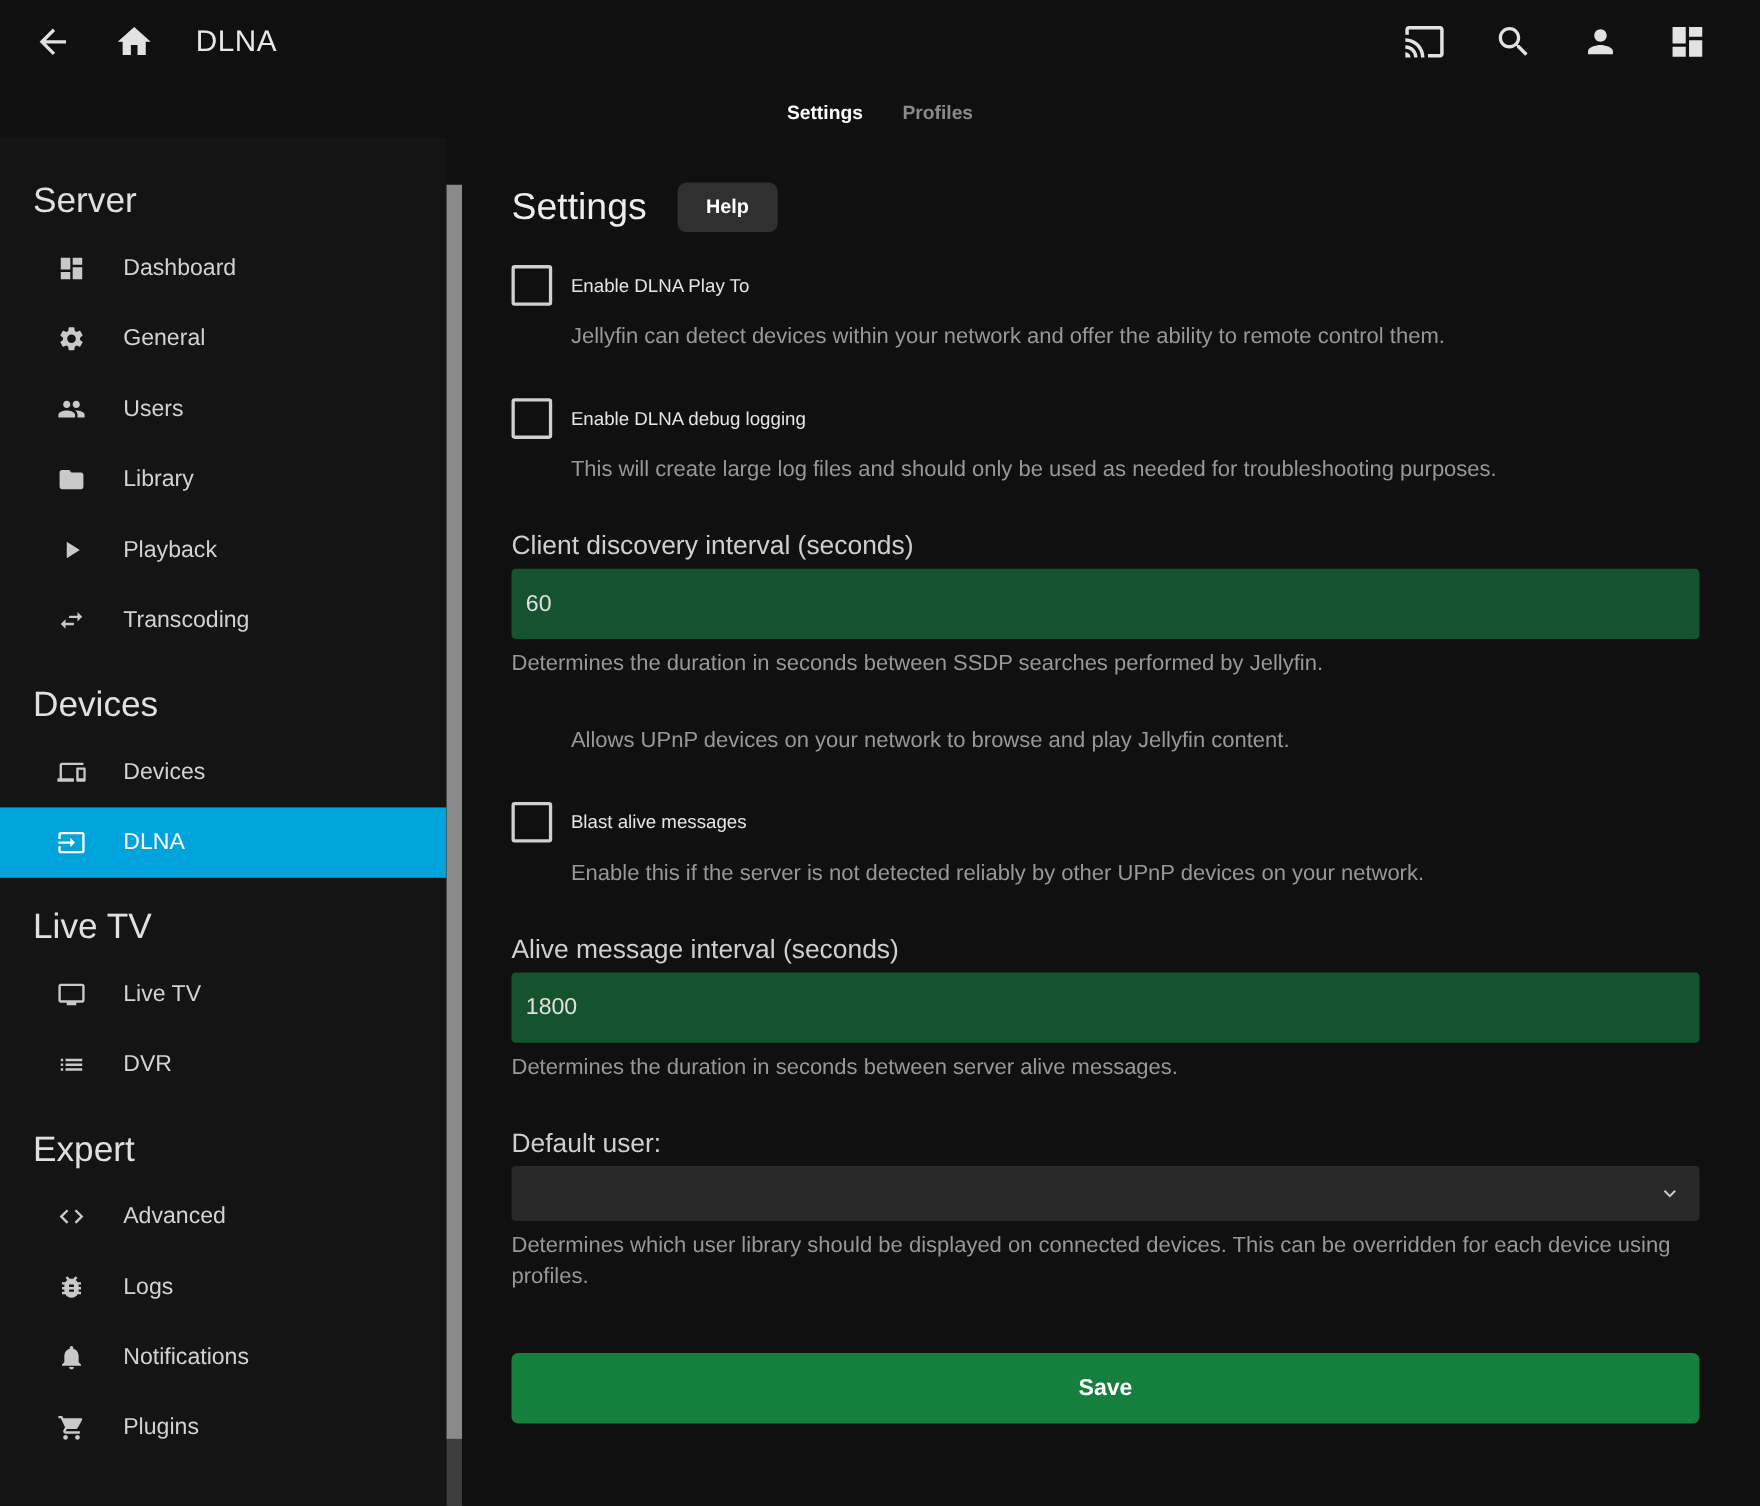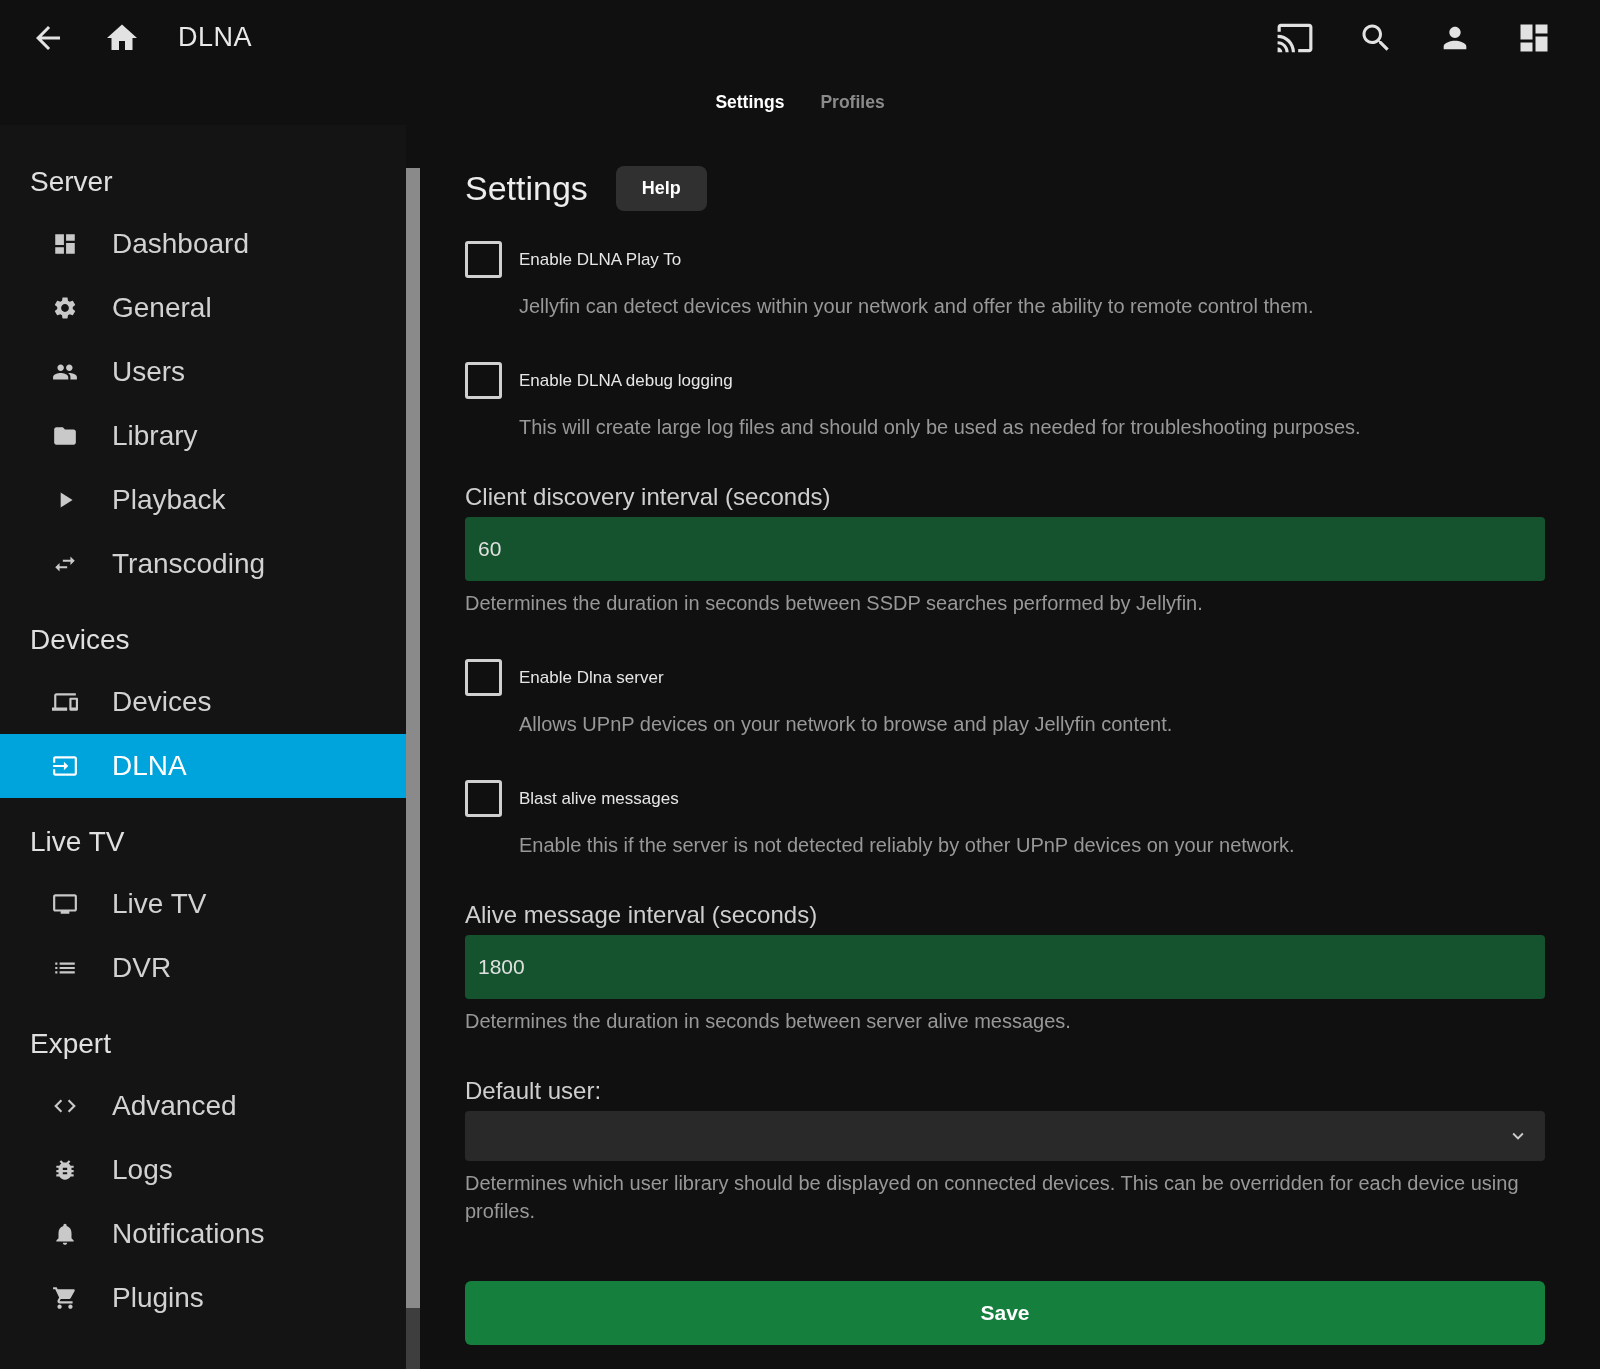--- a/index.html
+++ b/index.html
@@ -21,27 +21,27 @@
   .tabs { position:absolute; top:75px; left:0; width:1600px; height:55px;
     display:flex; align-items:center; justify-content:center; gap:36px; }
   .tab { font-size:17.5px; cursor:pointer; }
   .tab.active { color:#ffffff; font-weight:bold; }
   .tab:not(.active) { color:#8a8a8a; font-weight:bold; }
   
   .body { position:absolute; top:125px; left:0; width:1600px; height:1244px; }
   
   .sidebar { position:absolute; left:0; top:0; width:406px; height:1244px;
     background:#141414; padding-top:39px; overflow:hidden; }
-  .section-title { font-size:28px; color:#e0e0e0; padding-left:30px;
+  .section-title { font-size:32px; color:#e0e0e0; padding-left:30px;
     margin-top:26px; margin-bottom:12px; height:36px; line-height:36px; }
   .sidebar .section:first-child .section-title { margin-top:0; }
   .nav-item { height:64px; display:flex; align-items:center; cursor:pointer; }
   .nav-item .nicon { width:26px; height:26px; margin-left:52px; flex:0 0 26px; }
   .nav-item .nicon svg { display:block; width:26px; height:26px; fill:#c9c9c9; }
-  .nav-item .nlabel { margin-left:34px; font-size:28px; color:#d2d2d2; }
+  .nav-item .nlabel { margin-left:34px; font-size:21px; color:#d2d2d2; }
   .nav-item.active { background:#00a4dc; }
   .nav-item.active .nlabel { color:#ffffff; }
   .nav-item.active .nicon svg { fill:#ffffff; }
   
   .scrollbar-track { position:absolute; left:406px; top:43px; width:14px; height:1201px;
     background:#3e3e3e; }
   .scrollbar-thumb { position:absolute; left:0; top:0; width:14px; height:1140px;
     background:#8a8a8a; }
   
   .main { position:absolute; left:465px; top:0; width:1080px; padding-top:40px; }
@@ -281,24 +281,20 @@
         <div class="check-desc">This will create large log files and should only be used as needed for troubleshooting purposes.</div>
       </div>
 
       <div class="field-block">
         <div class="field-label">Client discovery interval (seconds)</div>
         <input class="text-input" type="text" value="60" style="">
         <div class="field-desc">Determines the duration in seconds between SSDP searches performed by Jellyfin.</div>
       </div>
 
       <div class="check-block">
-        <div class="check-row">
-          <span class="cbox"></span>
-          <span class="check-label">Enable Dlna server</span>
-        </div>
         <div class="check-desc">Allows UPnP devices on your network to browse and play Jellyfin content.</div>
       </div>
 
       <div class="check-block">
         <div class="check-row">
           <span class="cbox"></span>
           <span class="check-label">Blast alive messages</span>
         </div>
         <div class="check-desc">Enable this if the server is not detected reliably by other UPnP devices on your network.</div>
       </div>

